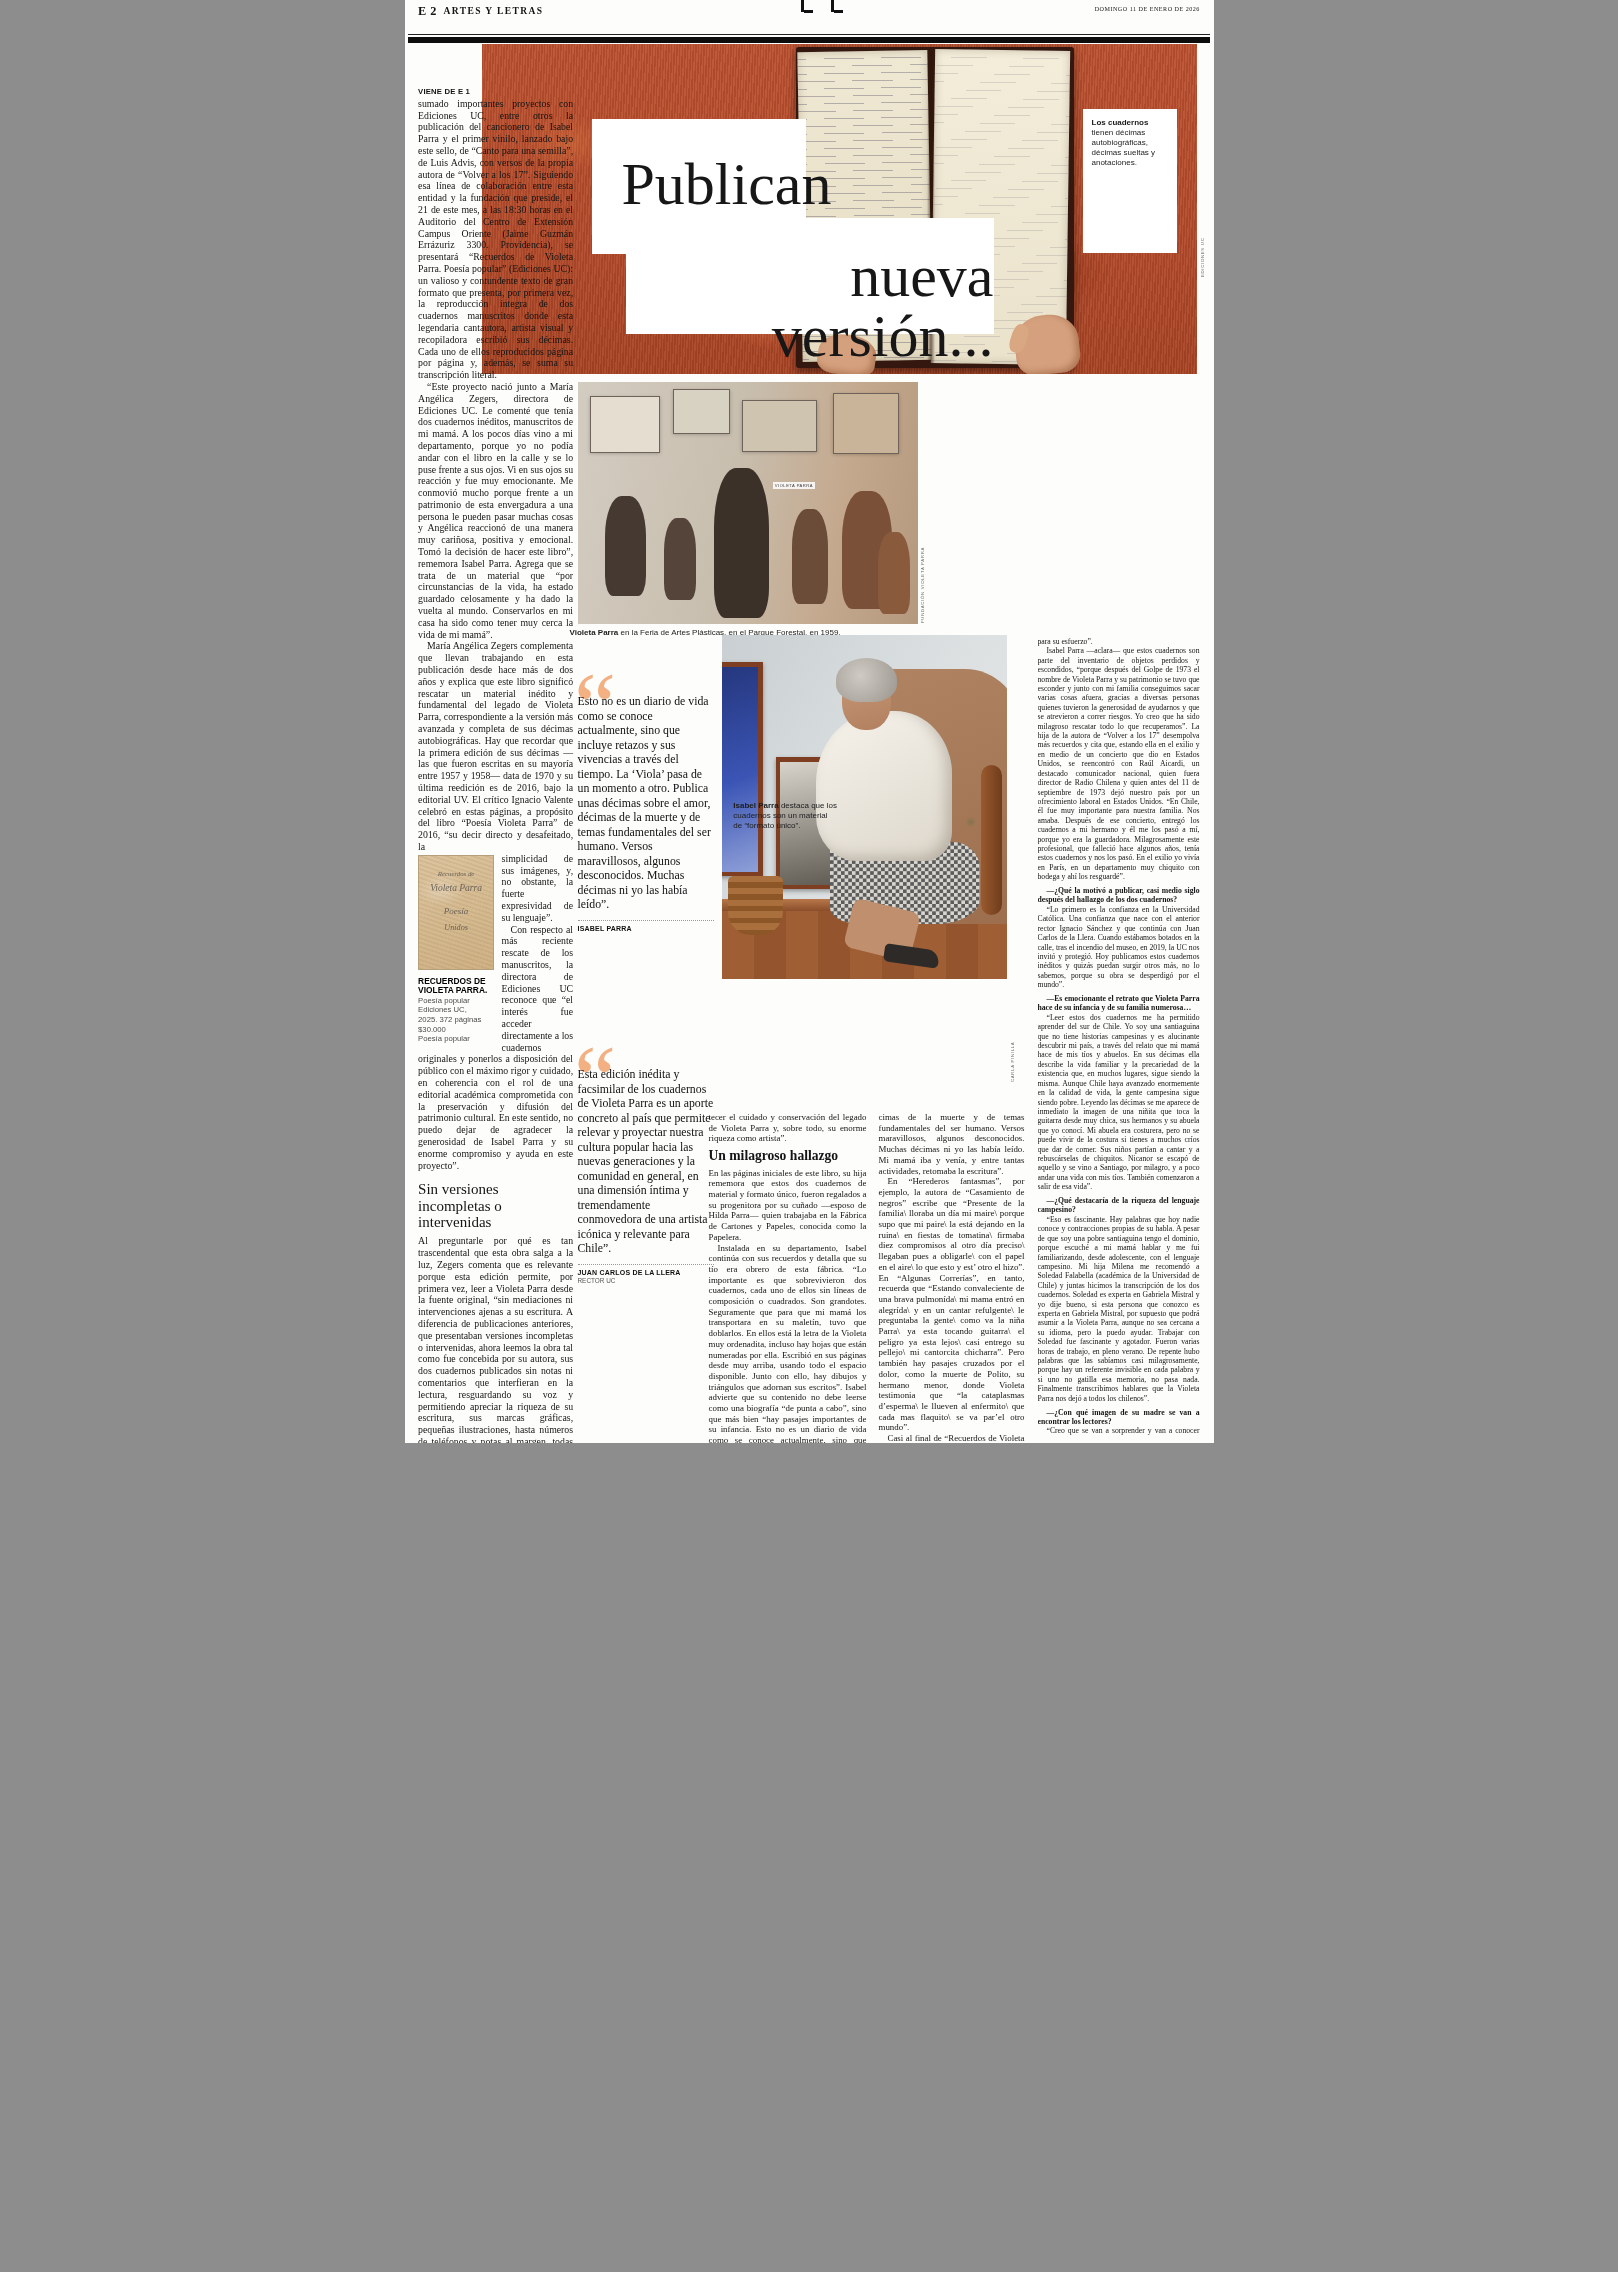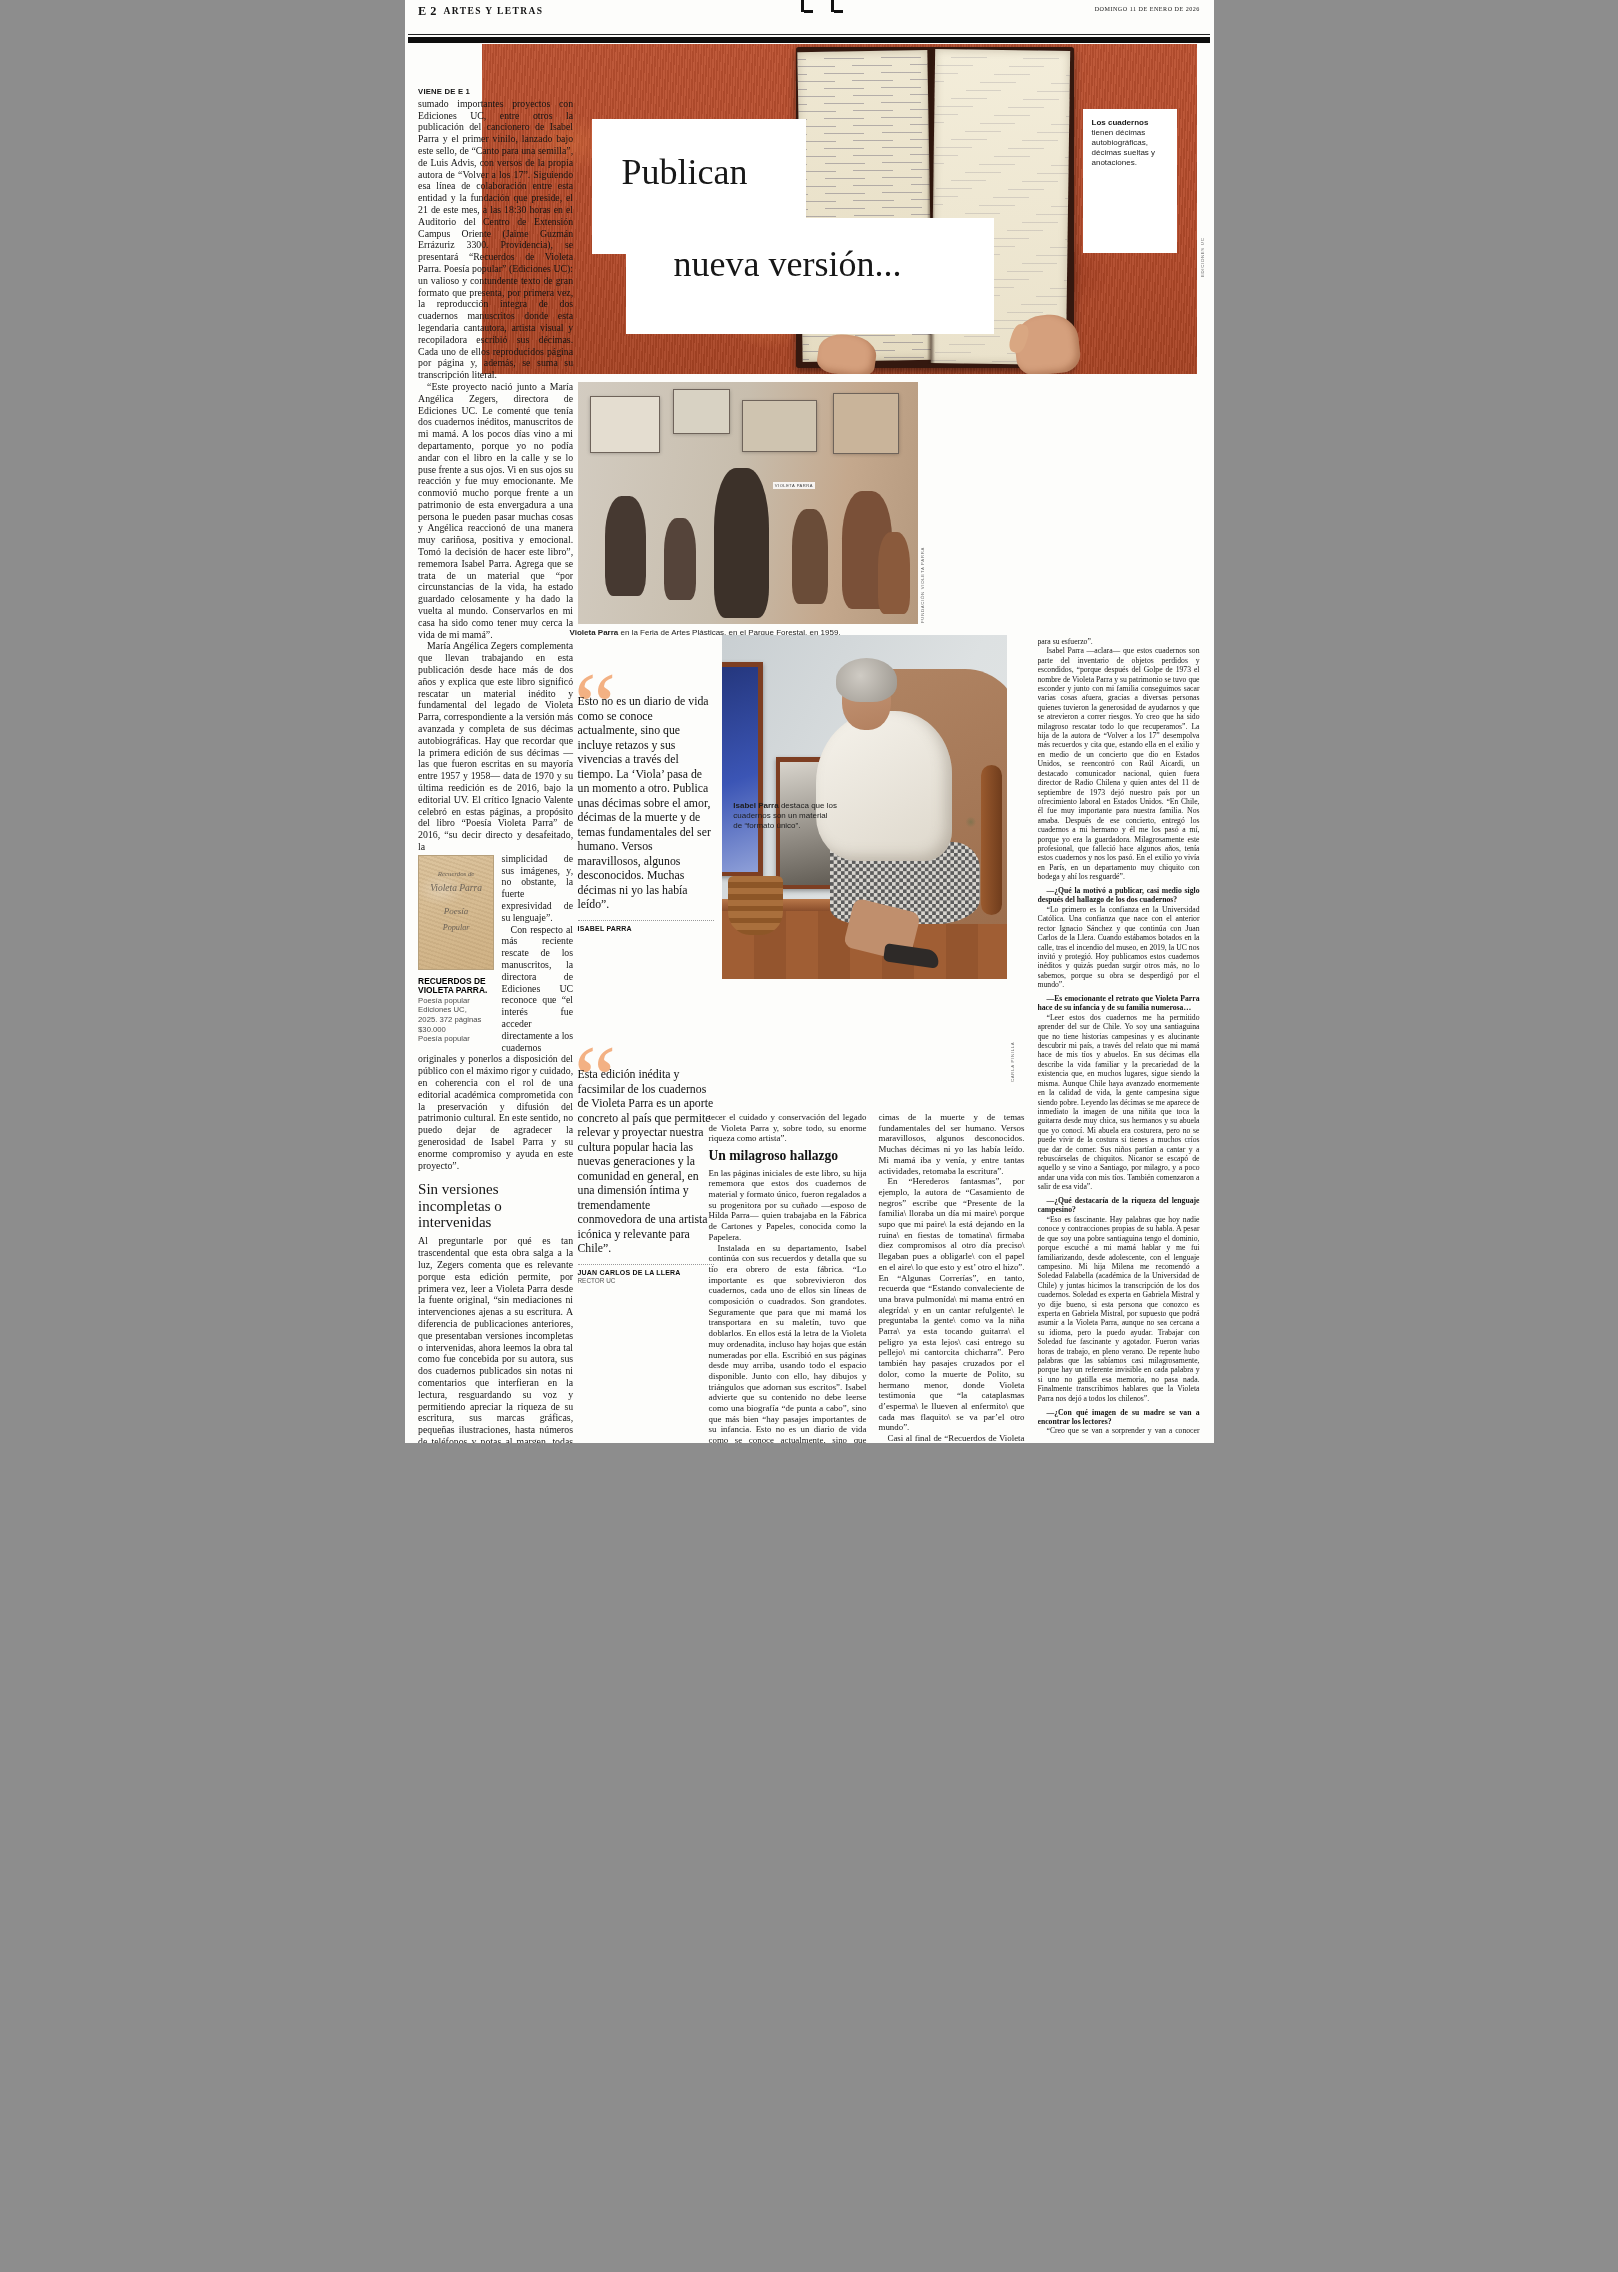--- a/index.html
+++ b/index.html
@@ -34,21 +34,21 @@
        linear-gradient(180deg,#f3edda,#eae2cb);}
   .bk-spine{position:absolute;left:445px;top:6.4px;width:8.2px;height:314px;
      background:linear-gradient(90deg,rgba(40,20,10,.0),rgba(40,20,10,.55),rgba(40,20,10,.0));}
   .hand{position:absolute;background:#d5a07d;border-radius:45% 45% 30% 30%;box-shadow:inset -3.6px -2.7px 6.4px rgba(120,60,30,.4);}
   .hand-l{left:336px;top:291px;width:58px;height:40px;transform:rotate(8deg);}
   .hand-r{left:533px;top:271px;width:64px;height:59px;transform:rotate(-6deg);}
   .thumb{position:absolute;background:#d9a782;border-radius:40%;}
   .hl-box{position:absolute;background:#fff;}
   .hl1{left:110px;top:75px;width:214px;height:135px;}
   .hl2{left:144px;top:174px;width:368px;height:116px;}
-  .hl-text{font-size:36px;line-height:1;color:#171717;}
+  .hl-text{font-size:60px;line-height:1;color:#171717;text-align:right;}
   .hl1 .hl-text{padding:35px 0 0 30px;}
   .hl2 .hl-text{padding:28px 0 0 48px;}
   .cap-top{position:absolute;left:601px;top:65px;width:94px;height:144px;background:#fff;
      padding:9px 7.3px 0 9px;box-sizing:border-box;}
   .cap{font-family:"Liberation Sans",sans-serif;font-size:8px;line-height:1.25;color:#1c1c1c;}
   .b{font-weight:bold;}
   .vcred{position:absolute;font-family:"Liberation Sans",sans-serif;font-size:4.3px;letter-spacing:0.7px;
      color:#6d6d6d;writing-mode:vertical-rl;transform:rotate(180deg);white-space:nowrap;}
   
   .colx{position:absolute;text-align:justify;hyphens:auto;-webkit-hyphens:auto;}
@@ -162,21 +162,21 @@
   <div class="colx c1">
     <p class="viene ni">VIENE DE E 1</p>
     <p class="ni">sumado importantes proyectos con Ediciones UC, entre otros la publicación del cancionero de Isabel Parra y el primer vinilo, lanzado bajo este sello, de “Canto para una semilla”, de Luis Advis, con versos de la propia autora de “Volver a los 17”. Siguiendo esa línea de colaboración entre esta entidad y la fundación que preside, el 21 de este mes, a las 18:30 horas en el Auditorio del Centro de Extensión Campus Oriente (Jaime Guzmán Errázuriz 3300. Providencia), se presentará “Recuerdos de Violeta Parra. Poesía popular” (Ediciones UC): un valioso y contundente texto de gran formato que presenta, por primera vez, la reproducción íntegra de dos cuadernos manuscritos donde esta legendaria cantautora, artista visual y recopiladora escribió sus décimas. Cada uno de ellos reproducidos página por página y, además, se suma su transcripción literal.</p>
     <p>“Este proyecto nació junto a María Angélica Zegers, directora de Ediciones UC. Le comenté que tenía dos cuadernos inéditos, manuscritos de mi mamá. A los pocos días vino a mi departamento, porque yo no podía andar con el libro en la calle y se lo puse frente a sus ojos. Vi en sus ojos su reacción y fue muy emocionante. Me conmovió mucho porque frente a un patrimonio de esta envergadura a una persona le pueden pasar muchas cosas y Angélica reaccionó de una manera muy cariñosa, positiva y emocional. Tomó la decisión de hacer este libro”, rememora Isabel Parra. Agrega que se trata de un material que “por circunstancias de la vida, ha estado guardado celosamente y ha dado la vuelta al mundo. Conservarlos en mi casa ha sido como tener muy cerca la vida de mi mamá”.</p>
     <p>María Angélica Zegers complementa que llevan trabajando en esta publicación desde hace más de dos años y explica que este libro significó rescatar un material inédito y fundamental del legado de Violeta Parra, correspondiente a la versión más avanzada y completa de sus décimas autobiográficas. Hay que recordar que la primera edición de sus décimas —las que fueron escritas en su mayoría entre 1957 y 1958— data de 1970 y su última reedición es de 2016, bajo la editorial UV. El crítico Ignacio Valente celebró en estas páginas, a propósito del libro “Poesía Violeta Parra” de 2016, “su decir directo y desafeitado, la</p>
     <div class="cover-float">
       <div class="cover-art">
         <div class="cov1">Recuerdos de</div>
         <div class="cov2">Violeta  Parra</div>
         <div class="cov3">Poesía</div>
-        <div class="cov4">Popular</div>
+        <div class="cov4">Unidos</div>
       </div>
       <div class="infobox">
         <div class="t">RECUERDOS DE VIOLETA PARRA.</div>
         <div class="l">Poesía popular</div>
         <div class="l">Ediciones UC,</div>
         <div class="l">2025. 372 páginas</div>
         <div class="l">$30.000</div>
         <div class="l">Poesía popular</div>
       </div>
     </div>

